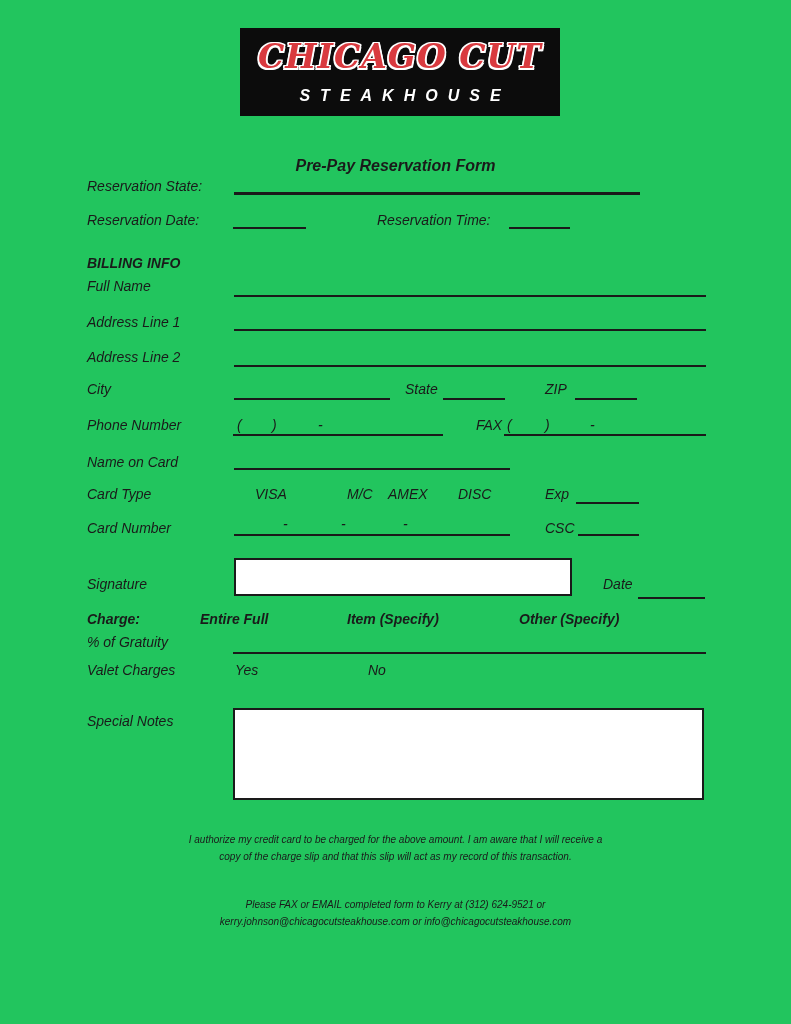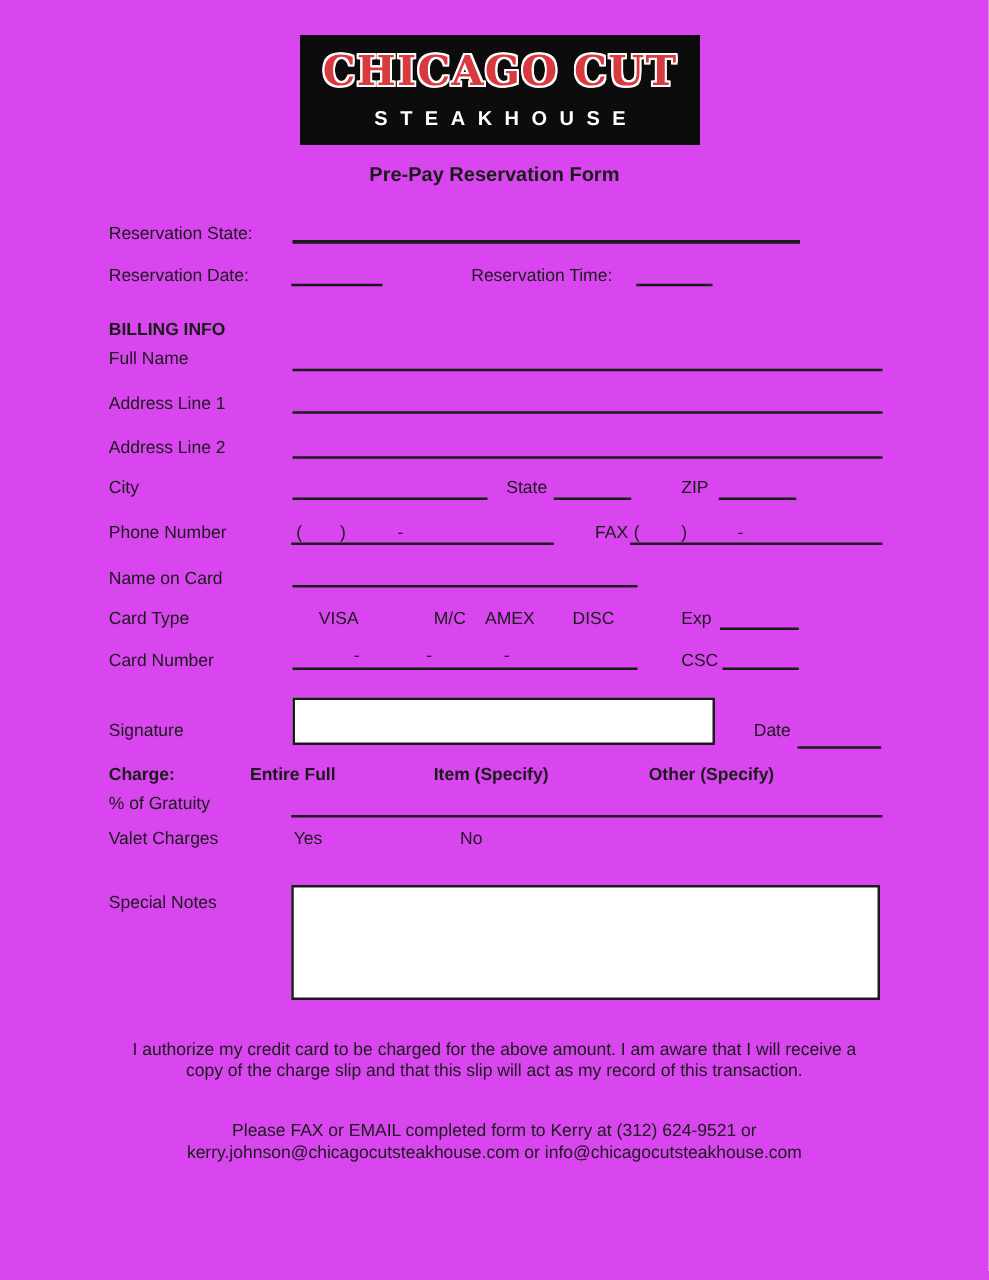--- a/index.html
+++ b/index.html
@@ -1,23 +1,24 @@
 <!DOCTYPE html>
 <html><head>
 <meta charset="utf-8">
 <style>
   html,body{margin:0;padding:0;background:#e8e8e8;}
   .page{
     position:relative;
     width:791px;height:1024px;
     margin:0 auto;
-    background:#d946ef;
+    background:#22c55e;
     font-family:"Liberation Sans", sans-serif;
     color:#1a1a1a;
     overflow:hidden;
+    font-style:italic;
   }
   .abs{position:absolute;white-space:nowrap;}
   .lbl{font-size:14px;line-height:15px;}
   .b{font-weight:bold;}
   .line{position:absolute;background:#1a1a1a;height:2px;}
   .box{position:absolute;border:2px solid #1a1a1a;background:#fff;}
 
   
   .logo{position:absolute;left:240px;top:28px;width:320px;height:88px;background:#0c0c0c;
         display:flex;flex-direction:column;align-items:center;justify-content:center;}
@@ -27,21 +28,21 @@
     color:#d93a3f;
     text-shadow:-1.5px -1.5px 0 #fff,1.5px -1.5px 0 #fff,-1.5px 1.5px 0 #fff,1.5px 1.5px 0 #fff,
                  0 -1.5px 0 #fff,0 1.5px 0 #fff,-1.5px 0 0 #fff,1.5px 0 0 #fff;
   }
   .logo-sub{
     font-weight:bold;font-size:16px;line-height:18px;letter-spacing:10px;
     color:#ffffff;margin-top:13px;text-indent:10px;
   }
 
   
-  .title{position:absolute;left:0;top:132px;width:791px;text-align:center;
+  .title{position:absolute;left:0;top:157px;width:791px;text-align:center;
          font-size:16px;font-weight:bold;}
 
   
   .e-resname{left:87px;top:179px;}
   .e-resdate{left:87px;top:213px;}
   .e-restime{left:377px;top:213px;}
   .e-billing{left:87px;top:256px;}
   .e-fullname{left:87px;top:279px;}
   .e-addr1{left:87px;top:315px;}
   .e-addr2{left:87px;top:350px;}
@@ -98,21 +99,21 @@
   .l-csc{left:578px;top:534px;width:61px;}
   .l-date{left:638px;top:597px;width:67px;}
   .l-gratuity{left:233px;top:652px;width:473px;}
 
   
   .bx-signature{left:234px;top:558px;width:334px;height:34px;}
   .bx-notes{left:233px;top:708px;width:467px;height:88px;}
 
   
   .para{position:absolute;left:45px;width:701px;text-align:center;
-        font-size:14px;line-height:17px;}
+        font-size:10px;line-height:17px;}
   .p-auth{top:831px;}
   .p-contact{top:896px;}
 </style>
 </head>
 <body>
 
 <div class="page">
 
   <div class="logo">
     <span class="logo-name">CHICAGO CUT</span>

